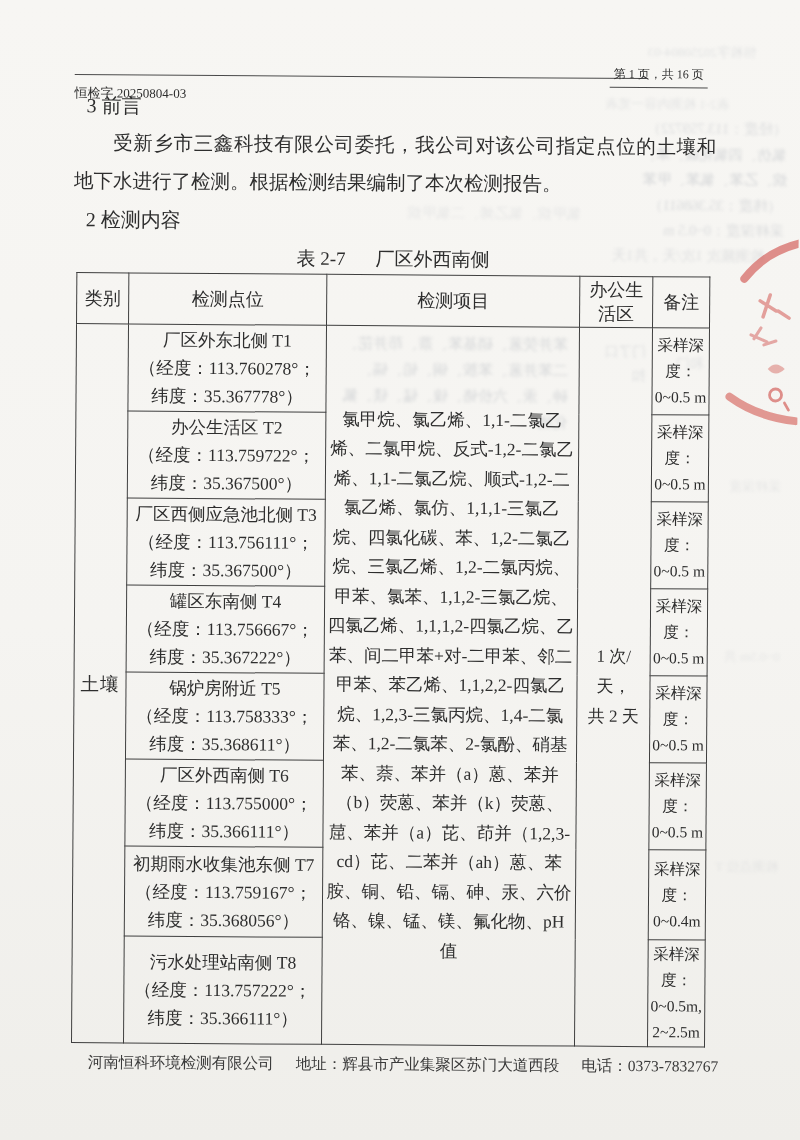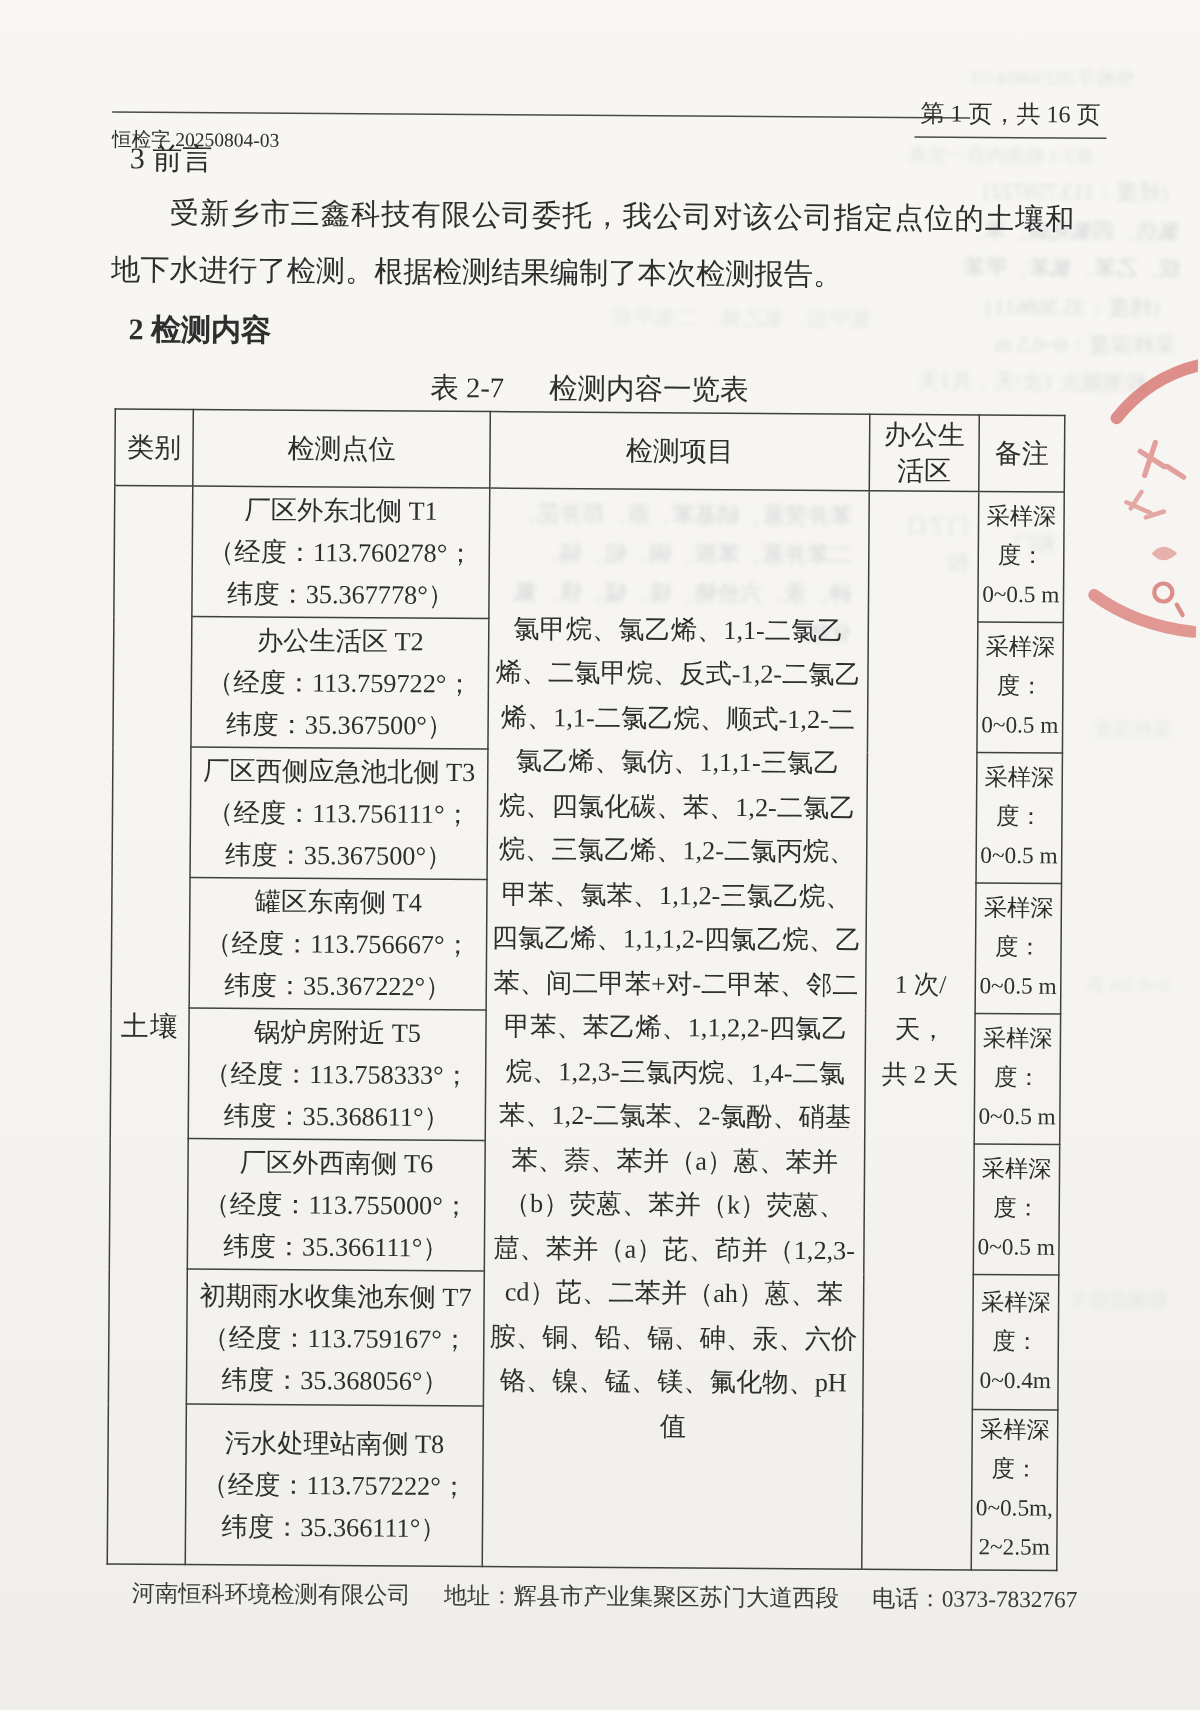--- a/index.html
+++ b/index.html
@@ -25,27 +25,27 @@
   .b9{left:345px;top:328px;width:225px;font-size:15px;opacity:.30;line-height:26px;}
   .b10{left:594px;top:336px;width:54px;font-size:14px;opacity:.22;}
   .b11{left:660px;top:348px;width:46px;font-size:14px;opacity:.20;}
   .b12{left:714px;top:470px;width:70px;font-size:13px;opacity:.15;}
   .b13{left:714px;top:640px;width:70px;font-size:13px;opacity:.14;}
   .b14{left:714px;top:850px;width:70px;font-size:13px;opacity:.14;}
 
   
   .doc-number{position:absolute;left:75px;top:36px;font-size:13px;margin-top:48px;}
   .head-rule{position:absolute;left:75px;top:74px;width:572px;height:1px;background:#4a4a4a;}
-  .page-info{position:absolute;left:610px;top:62px;font-size:16px;
+  .page-info{position:absolute;left:610px;top:62px;font-size:12px;
              border-bottom:1px solid #4a4a4a;padding:0 4px 4px 4px;}
 
   
   .h-sec{position:absolute;left:87px;font-size:20px;font-weight:400;margin:0;}
   .h1{top:92px;}
-  .h2{top:206px;font-weight:bold;}
+  .h2{top:206px;}
   .para{position:absolute;left:75px;top:124px;width:642px;font-size:19.5px;
         line-height:38px;text-indent:2em;margin:0;text-align:justify;}
 
   
   .tcaption{position:absolute;left:78px;top:244px;width:633px;text-align:center;
             font-size:19px;}
   .tcaption .gap{display:inline-block;width:30px;}
 
   
   .dtable{position:absolute;left:78px;top:272px;width:633px;
@@ -109,21 +109,21 @@
     <div class="doc-number">恒检字 20250804-03</div>
     <div class="head-rule"></div>
     <div class="page-info">第 1 页，共 16 页</div>
 
     <h2 class="h-sec h1">3 前言</h2>
     <p class="para">受新乡市三鑫科技有限公司委托，我公司对该公司指定点位的土壤和地下水进行了检测。根据检测结果编制了本次检测报告。</p>
 
     <h2 class="h-sec h2">2 检测内容</h2>
 
     <div class="tcaption">
-      <span>表 2-7</span><span class="gap"></span><span>检测内容一览表</span>
+      <span>表 2-7</span><span class="gap"></span><span>厂区外西南侧</span>
     </div>
 
     <table class="dtable">
       <colgroup>
           <col class="c-cat">
           <col class="c-pt">
           <col class="c-items">
           <col class="c-freq">
           <col class="c-note">
         </colgroup>

